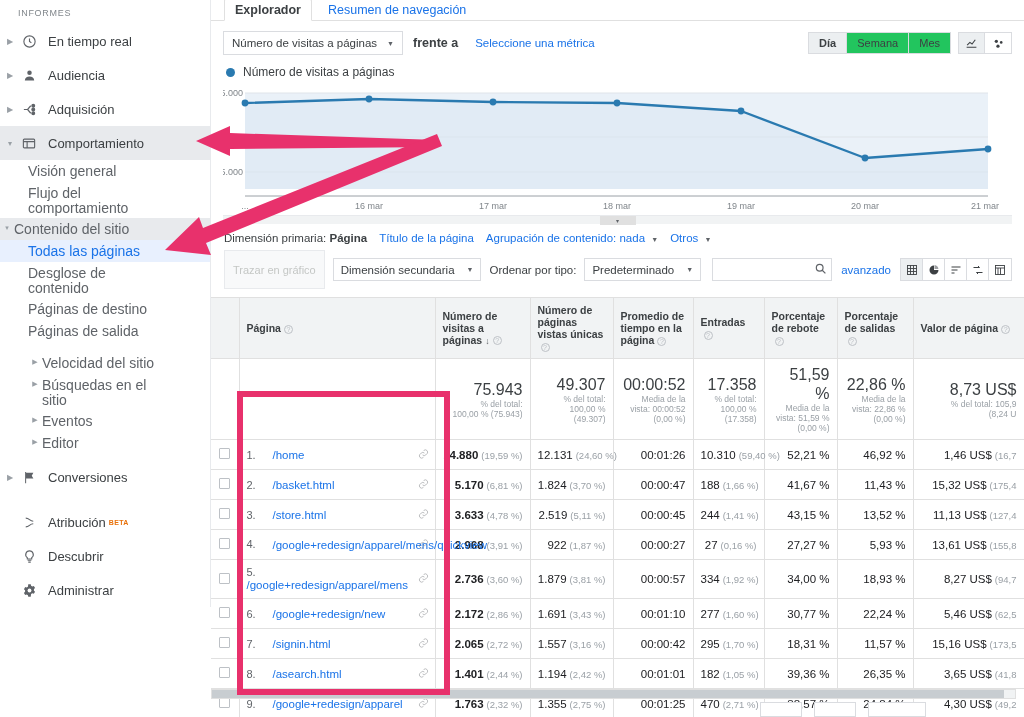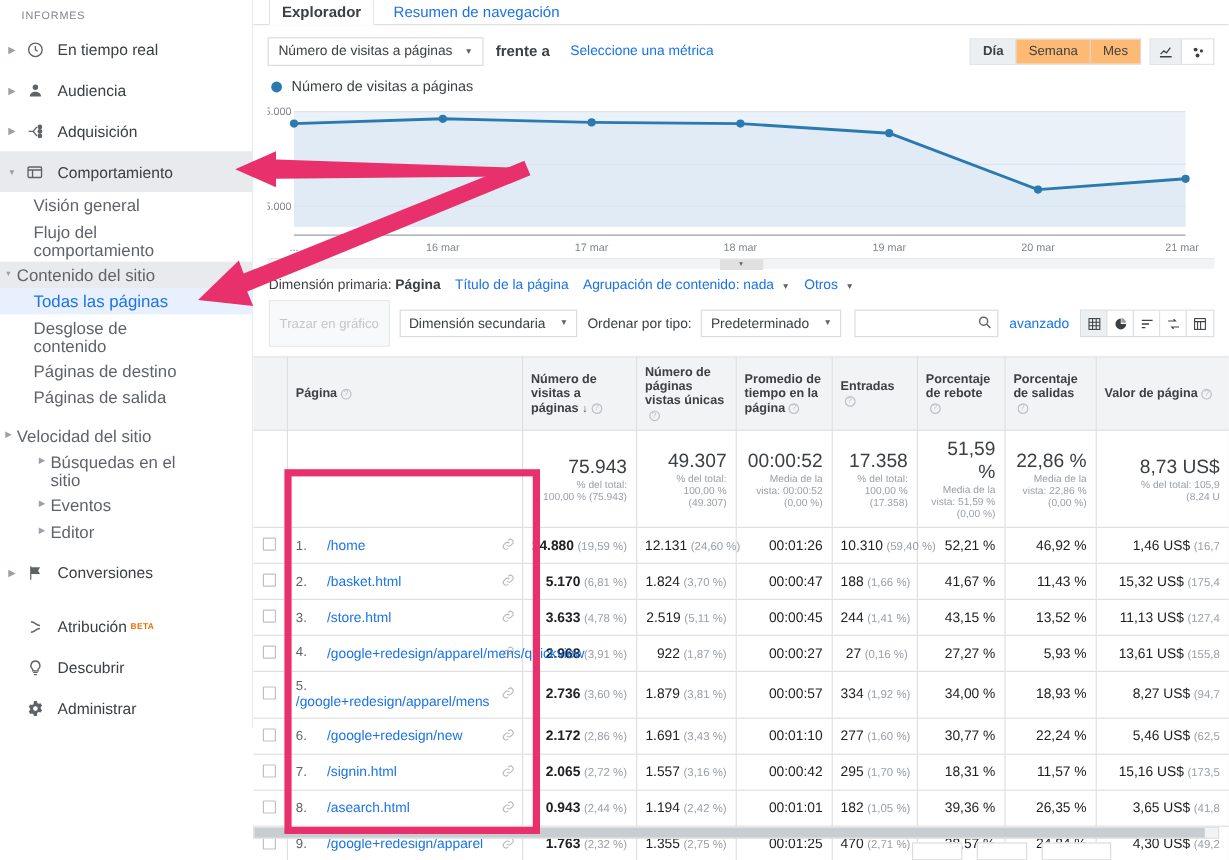--- a/index.html
+++ b/index.html
@@ -95,21 +95,21 @@
   .select-box .arrow{ font-size:7px; color:#5f6368; }
   .frente{ font-weight:700; font-size:12.5px; color:#3c4043; }
   .select-metric-link{
     font-size:11.5px; color:#1a73e8; cursor:pointer;
     border:1px solid transparent; padding:3px 6px;
   }
   .gran-group{ margin-left:auto; display:flex; align-items:center; gap:7px; }
   .seg{ display:flex; border:1px solid #dadce0; height:22px; }
   .seg .segbtn{
     display:flex; align-items:center; padding:0 10px; font-size:11px;
-    color:#3c4043; border-right:1px solid #dadce0; cursor:pointer; background:#fdba74;
+    color:#3c4043; border-right:1px solid #dadce0; cursor:pointer; background:#22c55e;
   }
   .seg .segbtn:last-child{ border-right:none; }
   .seg .segbtn.on{ background:#eceff1; font-weight:700; }
   .iconseg{ display:flex; border:1px solid #dadce0; height:22px; }
   .iconseg .ibtn{
     width:26px; display:flex; align-items:center; justify-content:center;
     border-right:1px solid #dadce0; cursor:pointer; background:#fff;
   }
   .iconseg .ibtn:last-child{ border-right:none; }
   .iconseg .ibtn.on{ background:#eceff1; }
@@ -302,21 +302,21 @@
     </div>
     <div class="sub-row deep">
       <span class="scaret"></span>
       <span class="slabel">Páginas de destino</span>
     </div>
     <div class="sub-row deep">
       <span class="scaret"></span>
       <span class="slabel">Páginas de salida</span>
     </div>
     <div style="height:10px"></div>
-    <div class="sub-row" style="">
+    <div class="sub-row" style="padding-left:28px">
       <span class="scaret">▶</span>
       <span class="slabel">Velocidad del sitio</span>
     </div>
     <div class="sub-row" style="padding-left:28px">
       <span class="scaret">▶</span>
       <span class="slabel">Búsquedas en el sitio</span>
     </div>
     <div class="sub-row" style="padding-left:28px">
       <span class="scaret">▶</span>
       <span class="slabel">Eventos</span>
@@ -740,21 +740,21 @@
 
       <tr>
         <td class="cbcell"><span class="cb"></span></td>
         <td class="pg">
           <span style="display:inline-block;width:26px;color:#5f6368;font-size:11px">8.</span><a>/asearch.html</a>
           <span class="linkicon"><svg width="11" height="11" viewBox="0 0 24 24" fill="none" stroke="#5f6368" stroke-width="2">
                 <path d="M10 14a5 5 0 0 0 7 0l3-3a5 5 0 0 0-7-7l-1 1"></path>
                 <path d="M14 10a5 5 0 0 0-7 0l-3 3a5 5 0 0 0 7 7l1-1"></path>
               </svg></span>
         </td>
-        <td class="numcell"><span class="v">0.943</span><span class="p">(2,44 %)</span></td>
+        <td class="numcell"><span class="v">1.401</span><span class="p">(2,44 %)</span></td>
         <td class="numcell"><span class="v2">1.194</span><span class="p">(2,42 %)</span></td>
         <td class="numcell"><span class="v2">00:01:01</span></td>
         <td class="numcell"><span class="v2">182</span><span class="p">(1,05 %)</span></td>
         <td class="numcell"><span class="v2">39,36 %</span></td>
         <td class="numcell"><span class="v2">26,35 %</span></td>
         <td class="numcell"><span class="v2">3,65 US$</span><span class="p">(41,8</span></td>
       </tr>
 
       <tr>
         <td class="cbcell"><span class="cb"></span></td>

